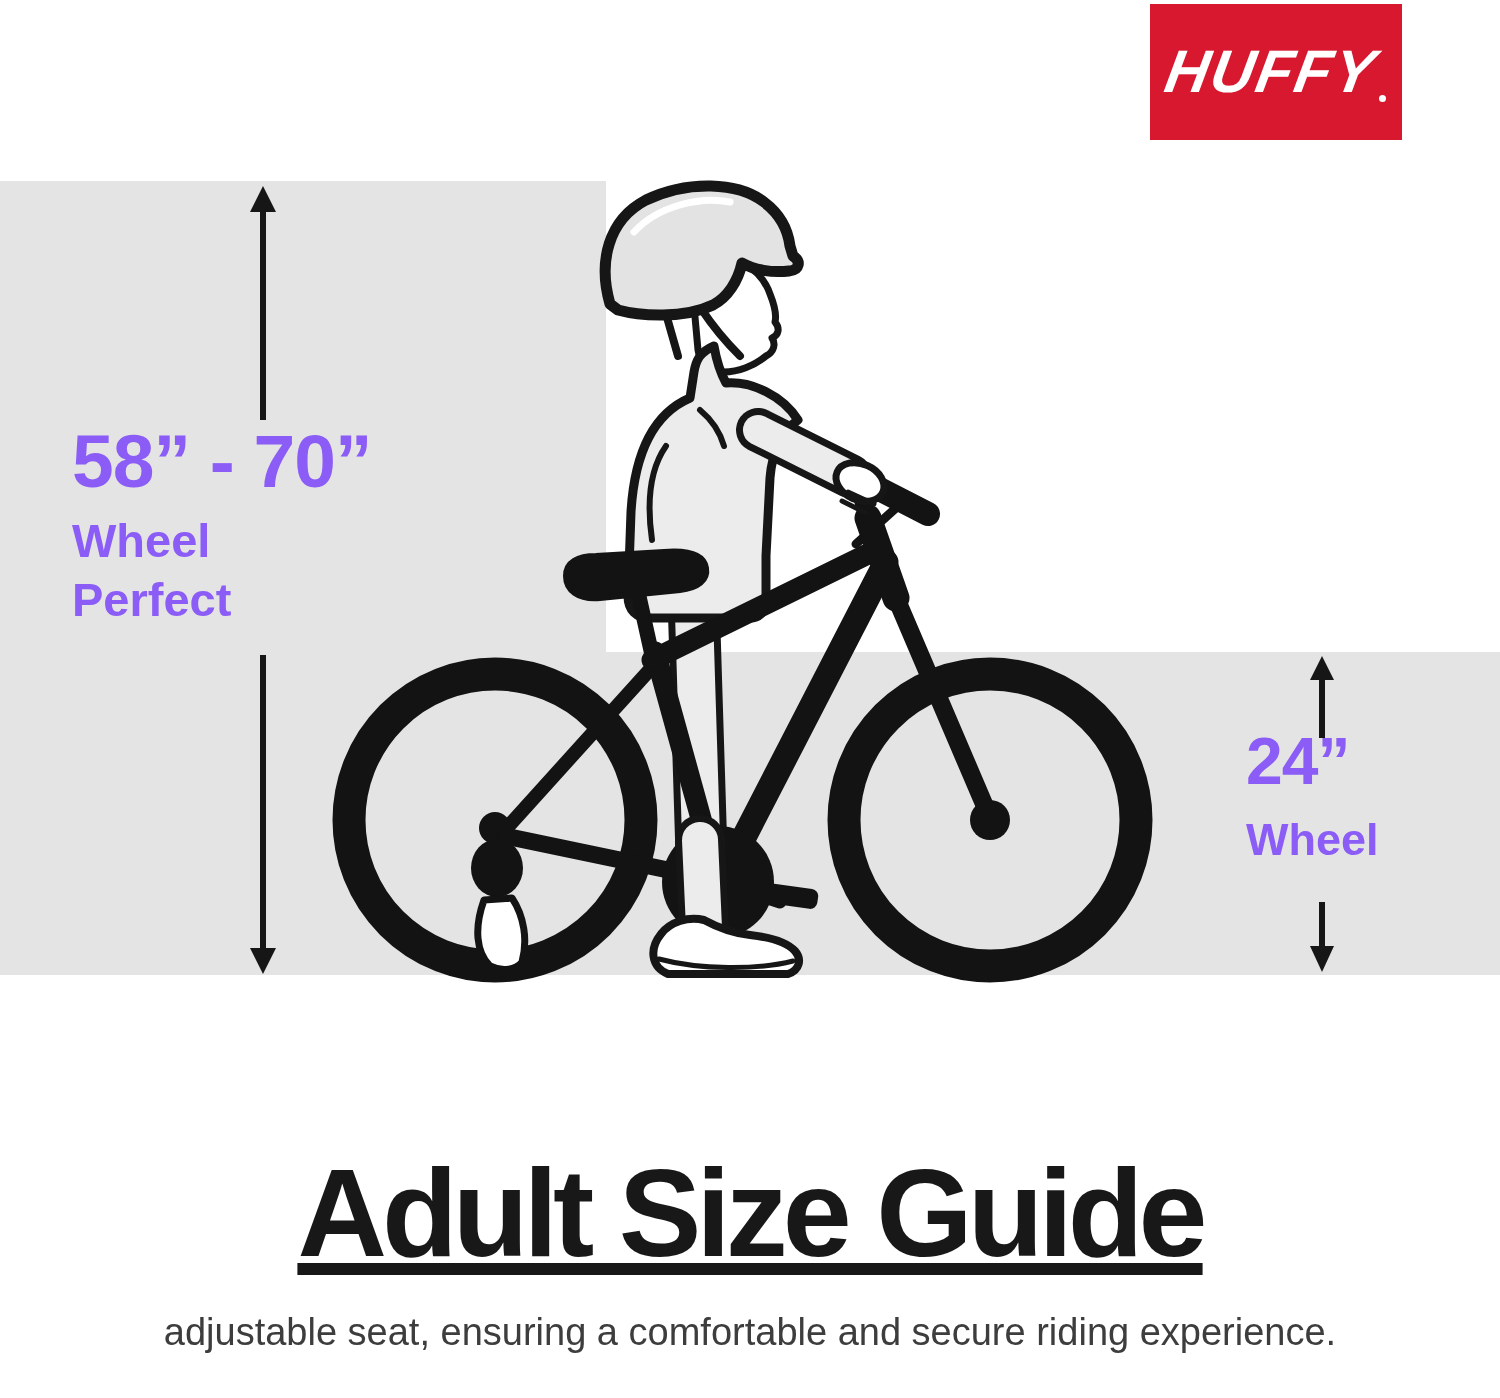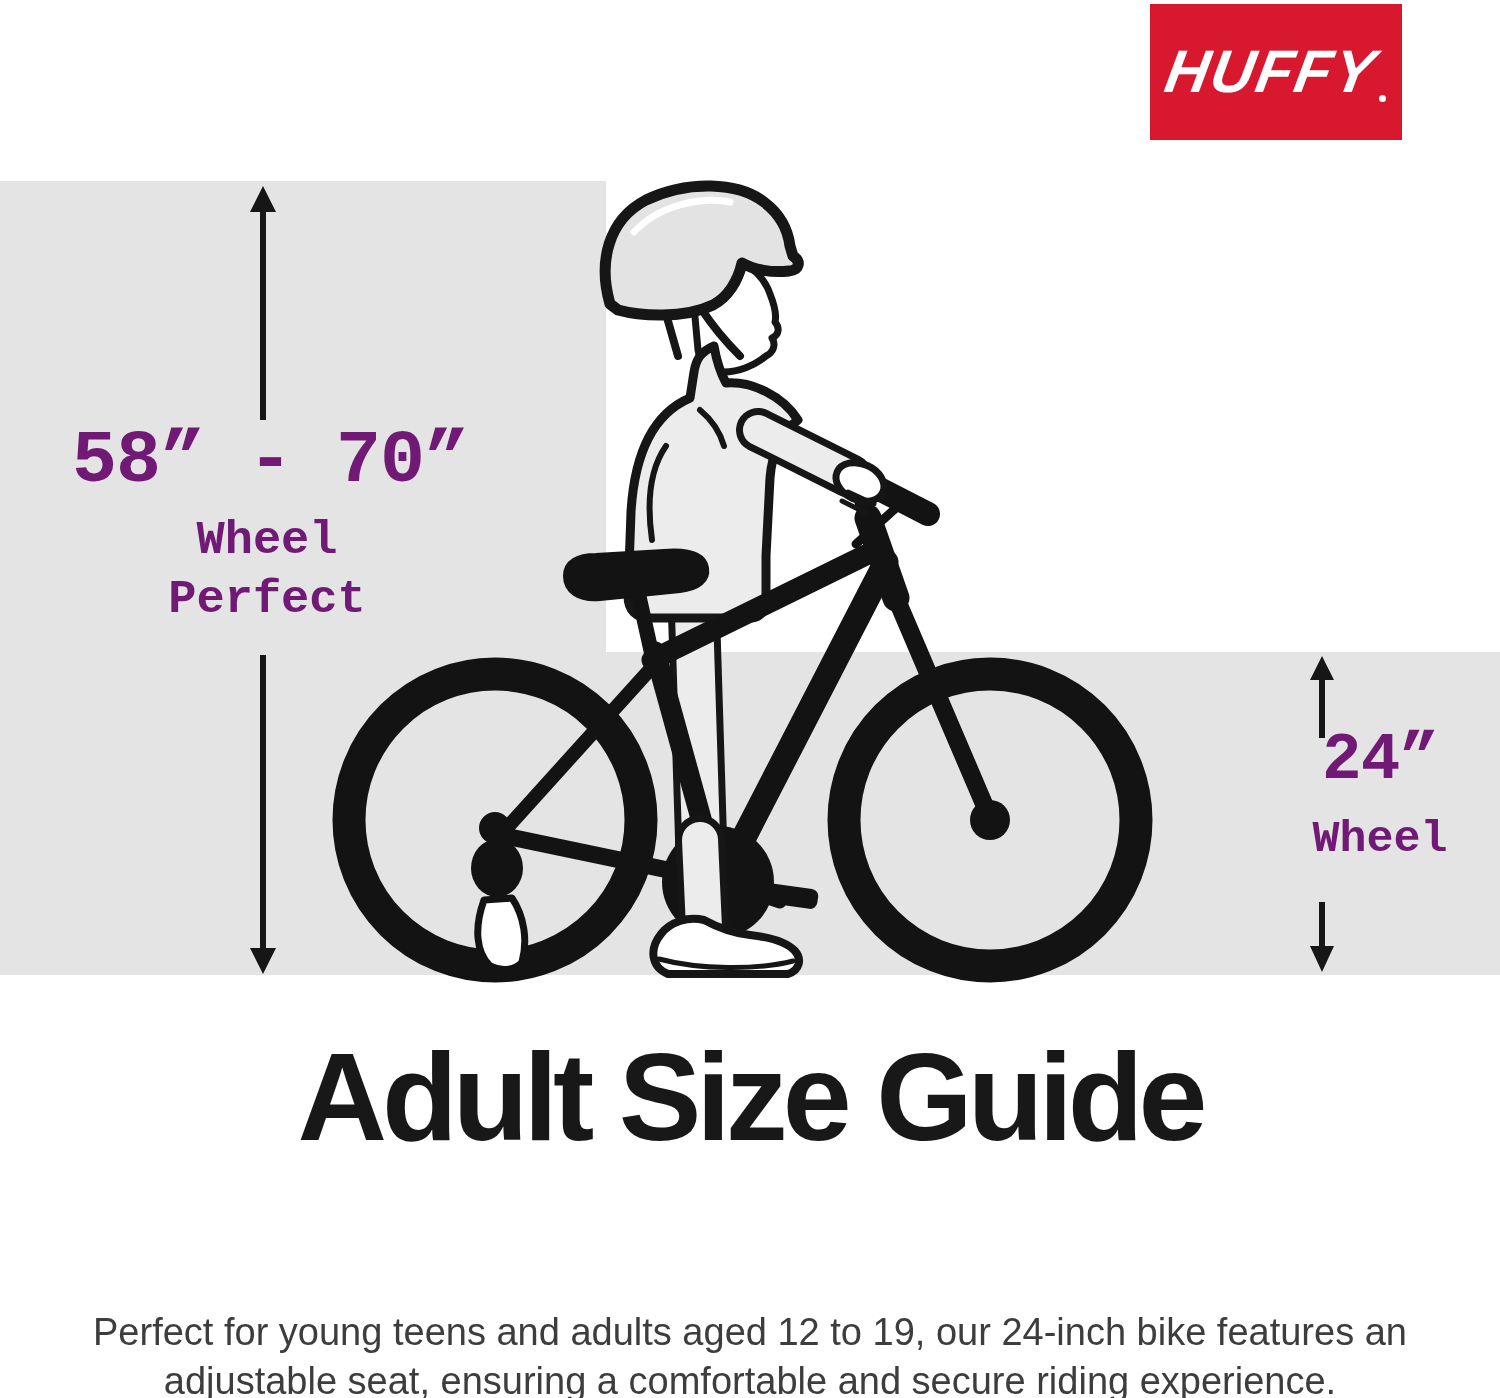--- a/index.html
+++ b/index.html
@@ -19,31 +19,31 @@
   }
   .logo-text {
     color:#ffffff; font-size:60px; font-weight:bold; font-style:italic;
     letter-spacing:2px; transform:skewX(-10deg); line-height:1;
   }
   .logo-dot {
     width:7px; height:7px; border-radius:50%; background:#ffffff;
     align-self:flex-end; margin:0 0 38px 4px;
   }
 
-  .measure { position:absolute; text-align:center; color:#701a75;font-family:Liberation Mono, monospace; }
+  .measure { position:absolute; color:#8b5cf6; }
   #rider-height { left:72px; top:424px; width:390px; }
   .m-value { display:block; font-size:75px; font-weight:bold; letter-spacing:-1px; line-height:1; white-space:nowrap; }
   .m-label { display:block; font-size:47px; font-weight:bold; line-height:1.26; margin-top:12px; }
-  #wheel-size { left:1280px; top:728px; width:200px; }
+  #wheel-size { left:1246px; top:728px; width:200px; }
   #wheel-size .m-value { font-size:66px; }
   #wheel-size .m-label { font-size:45px; line-height:1.18; margin-top:19px; }
 
   .title {
-    position:absolute; left:0; top:1032px; width:100%; text-align:center;
-    font-size:124px; font-weight:bold; letter-spacing:-5px; line-height:1.05; color:#181818;
+    position:absolute; left:0; top:1148px; width:100%; text-align:center;
+    font-size:124px; font-weight:bold; letter-spacing:-5px; line-height:1.05; color:#181818;text-decoration:underline;
   }
   .desc {
     position:absolute; left:0; top:1308px; width:100%; text-align:center;
     font-size:38px; line-height:1.3; color:#3d3d3d; font-weight:normal;
   }
   .desc span { display:block; }
 </style>
 </head>
 <body>
 
@@ -150,17 +150,16 @@
   <div class="measure" id="wheel-size">
     <span class="m-value">24”</span>
     <span class="m-label">
       <span>Wheel</span>
     </span>
   </div>
 
   <div class="title">Adult Size Guide</div>
 
   <div class="desc">
-    <span>Perfect for young teens and adults aged 12 to 19, our 24-inch bike features an</span>
     <span>adjustable seat, ensuring a comfortable and secure riding experience.</span>
   </div>
 
 </div>
 
 </body></html>

